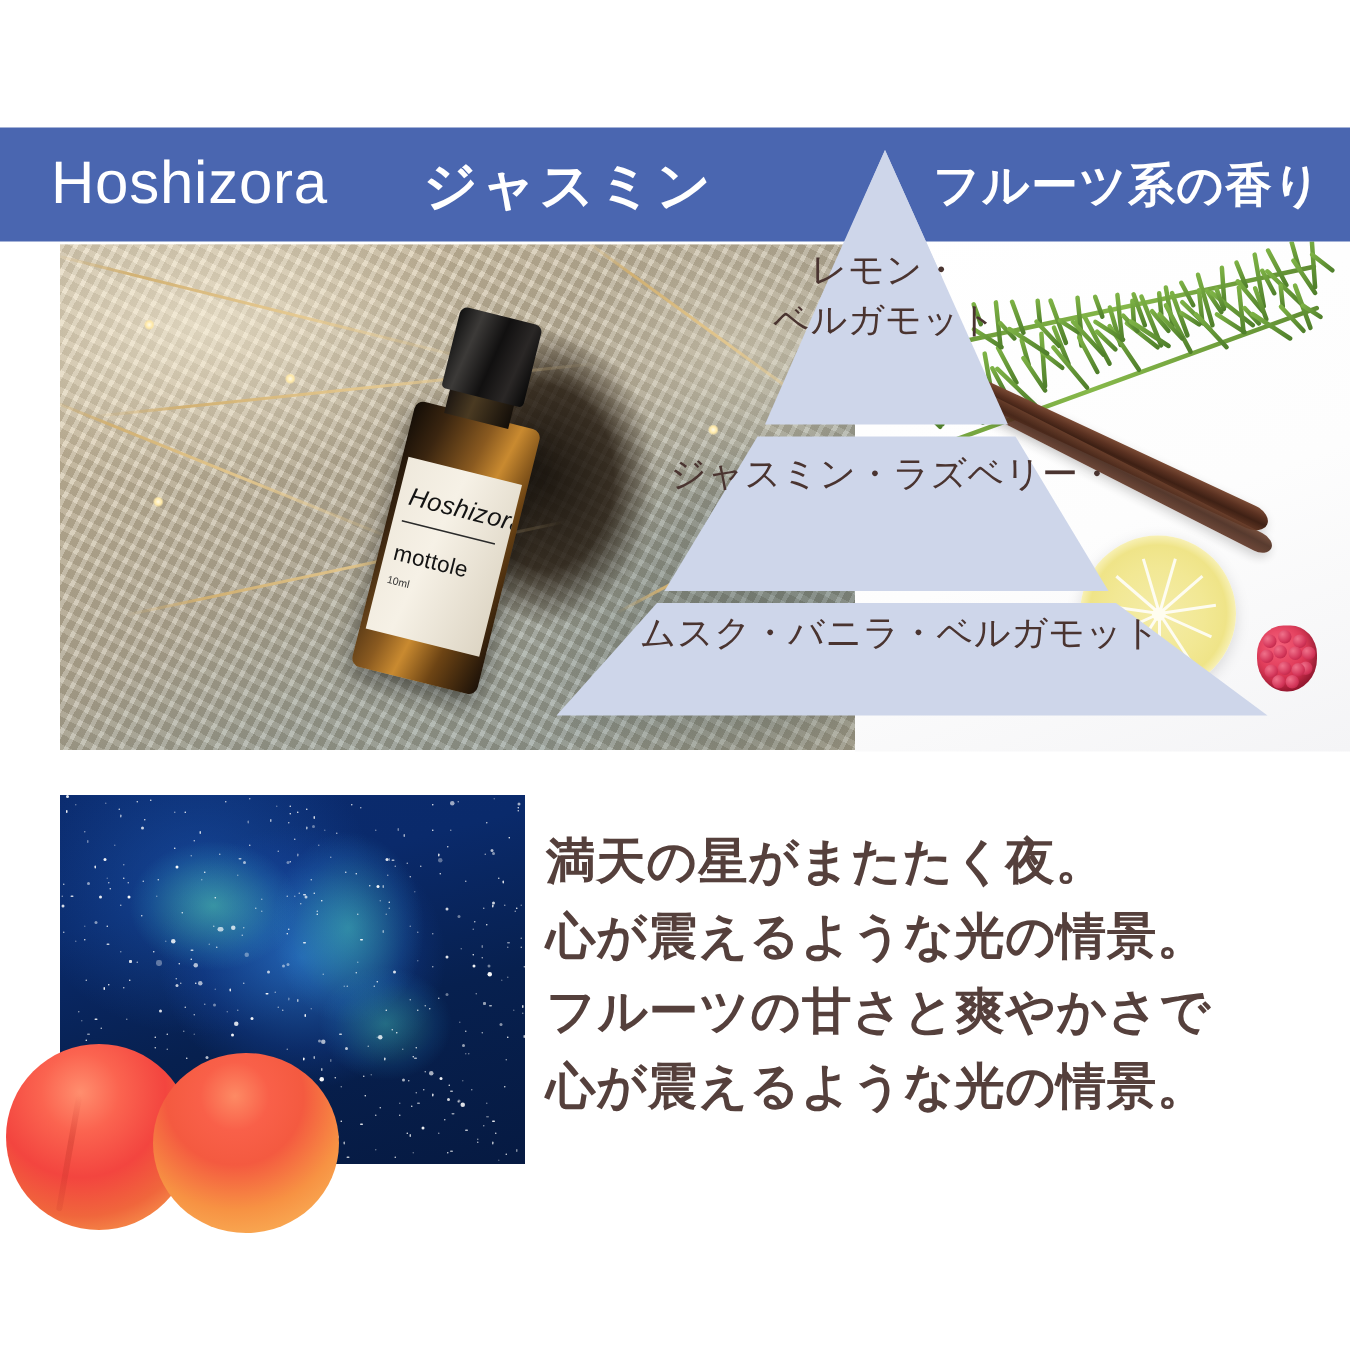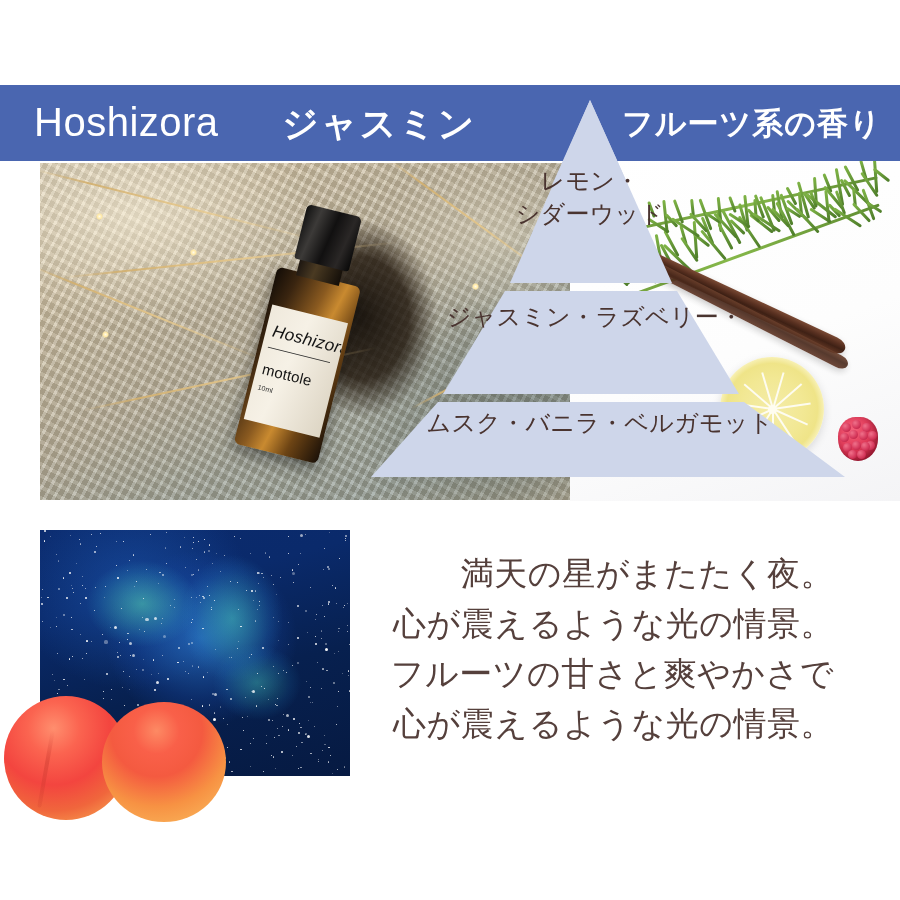--- a/index.html
+++ b/index.html
@@ -337,24 +337,23 @@
 
   
   .description {
     position: absolute;
     left: 364px;
     top: 549px;
     width: 470px;
     z-index: 4;
     color: #55403c;
     font-size: 33px;
-    font-weight: 400;
+    font-weight: 700;
     line-height: 50px;
     letter-spacing: 0.5px;
-    text-align: right;
   }
   .description div { white-space: nowrap; }
 </style>
 </head>
 <body>
 
 <div id="page">
 
   <div class="product-photo">
     <div class="knit-sheen"></div>
@@ -519,21 +518,21 @@
   <div class="header-band"></div>
   <div class="brand-en">Hoshizora</div>
   <div class="brand-jp">ジャスミン</div>
   <div class="scent-type">フルーツ系の香り</div>
   <svg class="pyramid" viewBox="0 0 900 900" style="z-index:6;">
     <polygon points="590,100 552,185 628,185" fill="#ced6ea"></polygon>
   </svg>
 
   <div class="tier-text" id="tier-top">
     <div class="tier-notes">レモン・</div>
-    <div class="tier-notes">シダーウッド</div>
+    <div class="tier-notes">ベルガモット</div>
   </div>
 
   <div class="tier-text" id="tier-middle">
     <div class="tier-notes">ジャスミン・ラズベリー・</div>
   </div>
 
   <div class="tier-text" id="tier-last">
     <div class="tier-notes">ムスク・バニラ・ベルガモット</div>
   </div>
 

